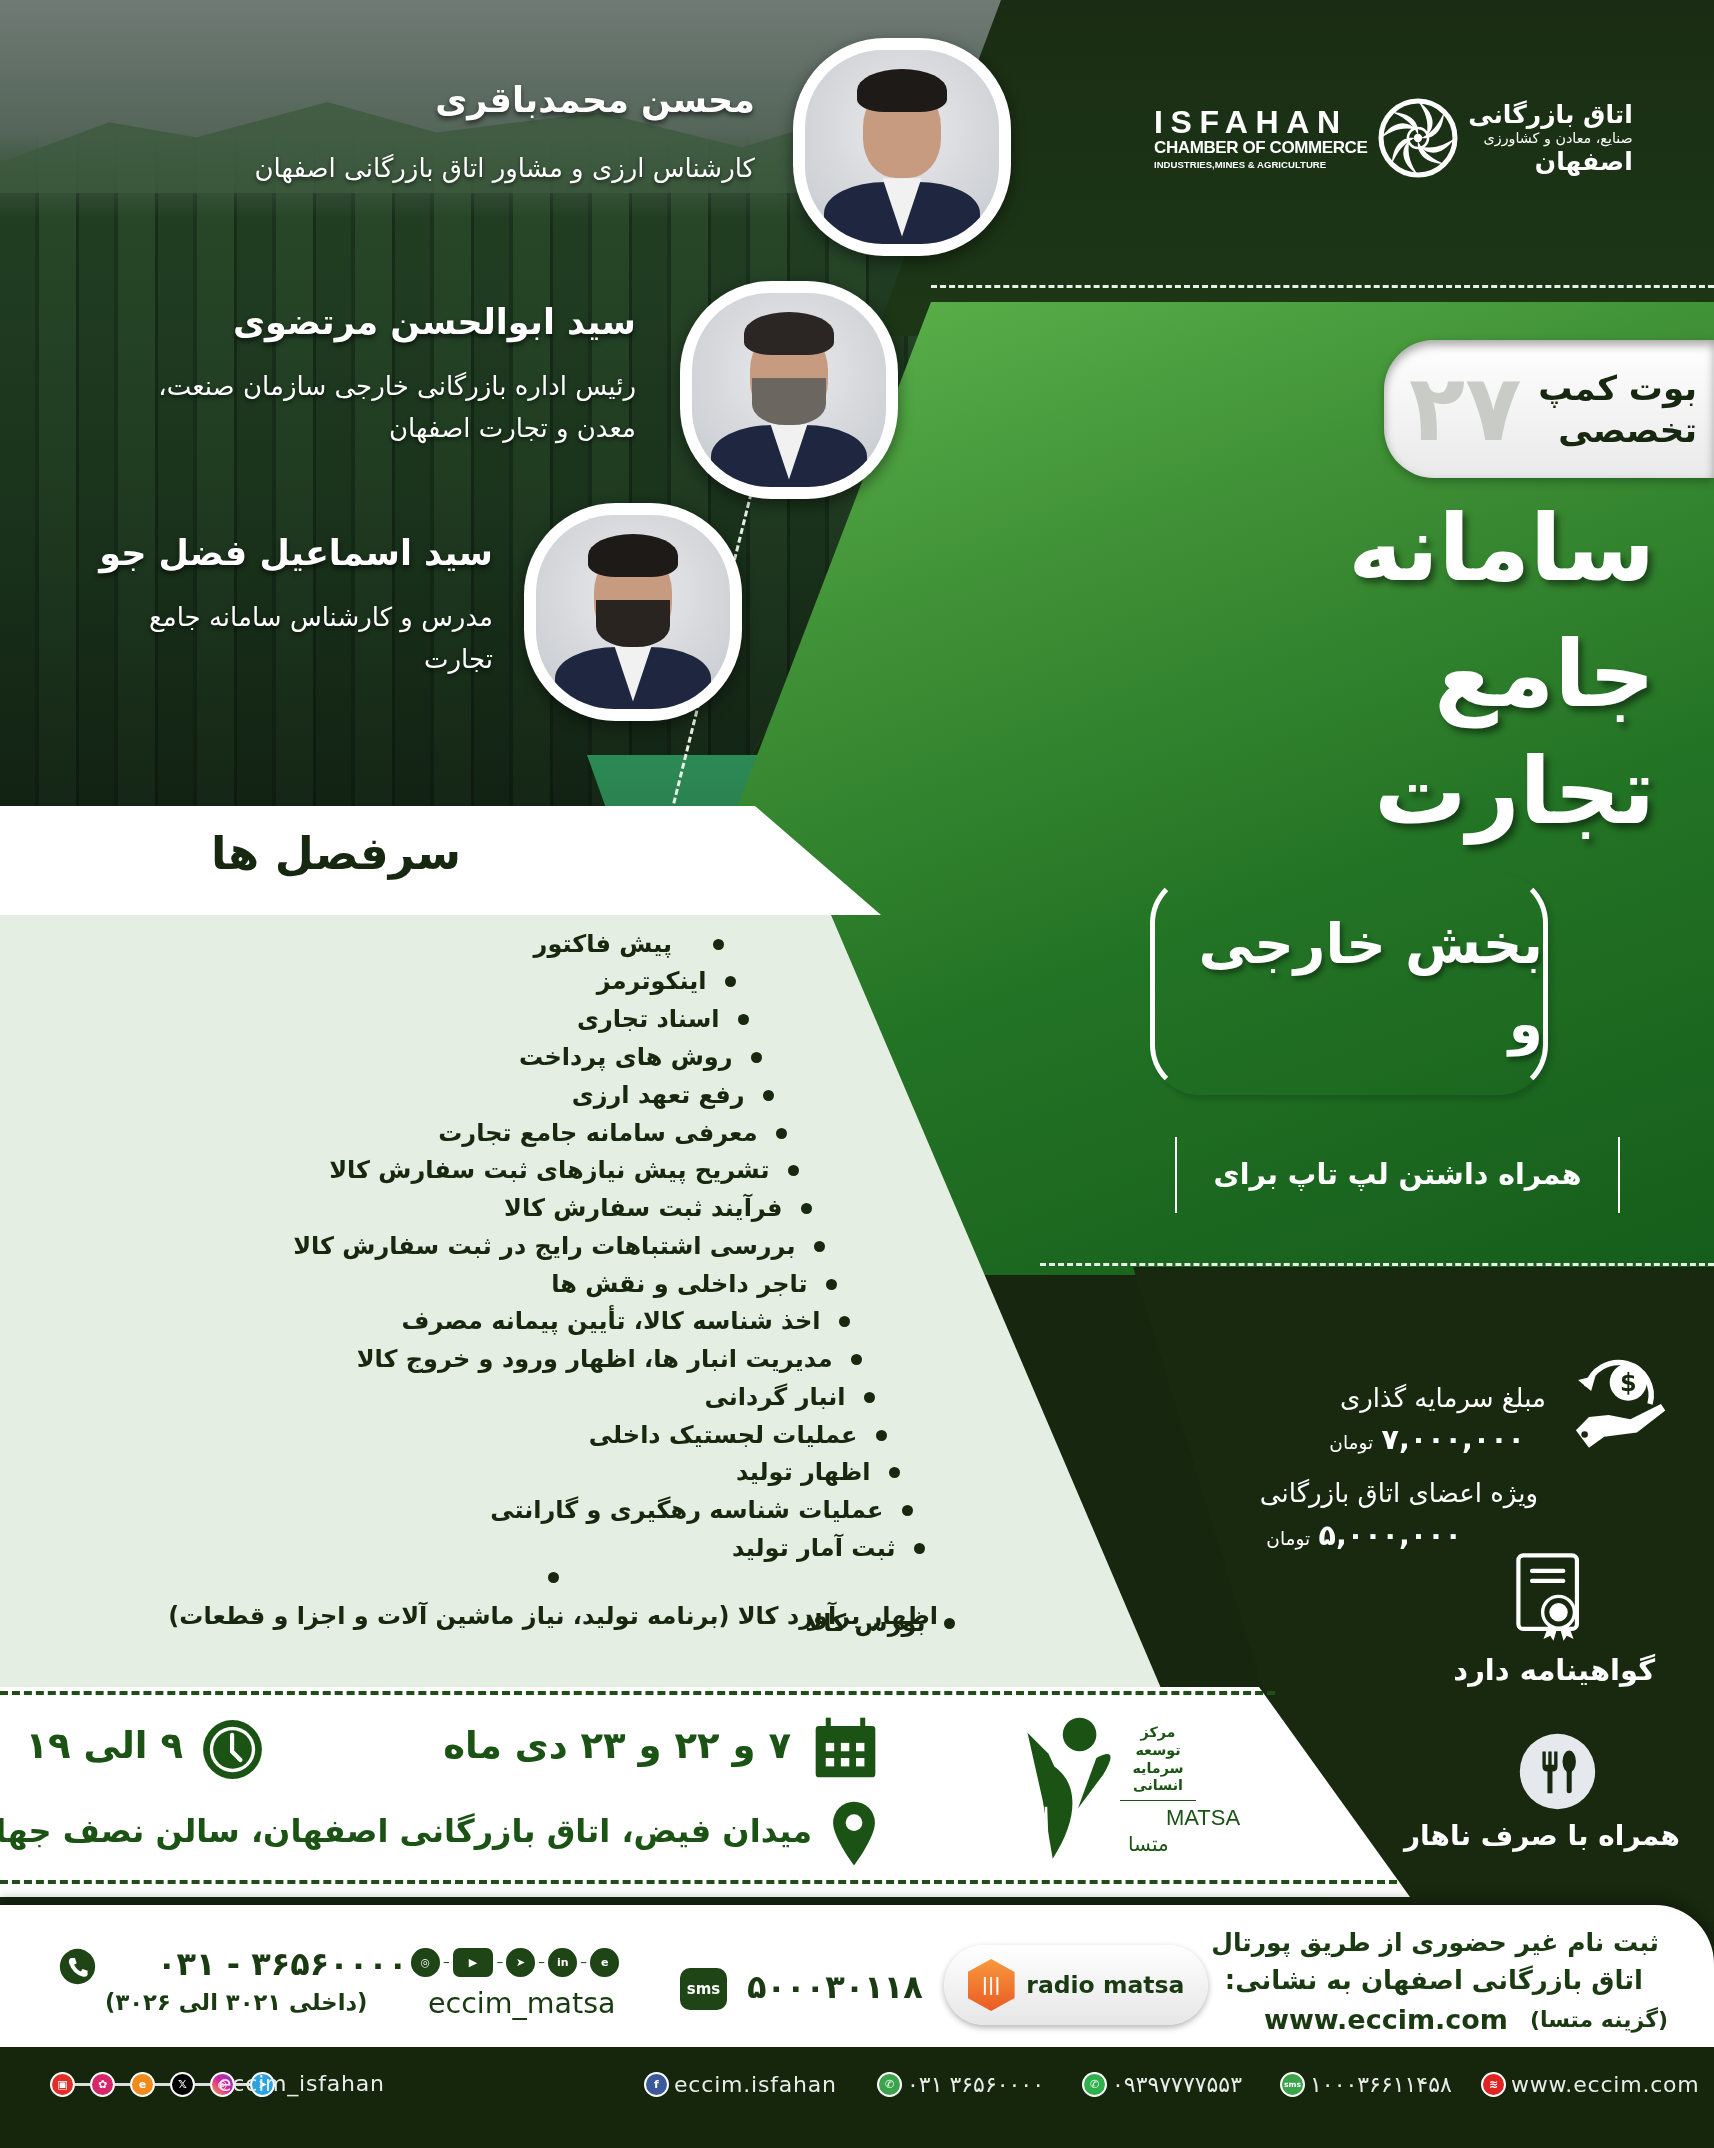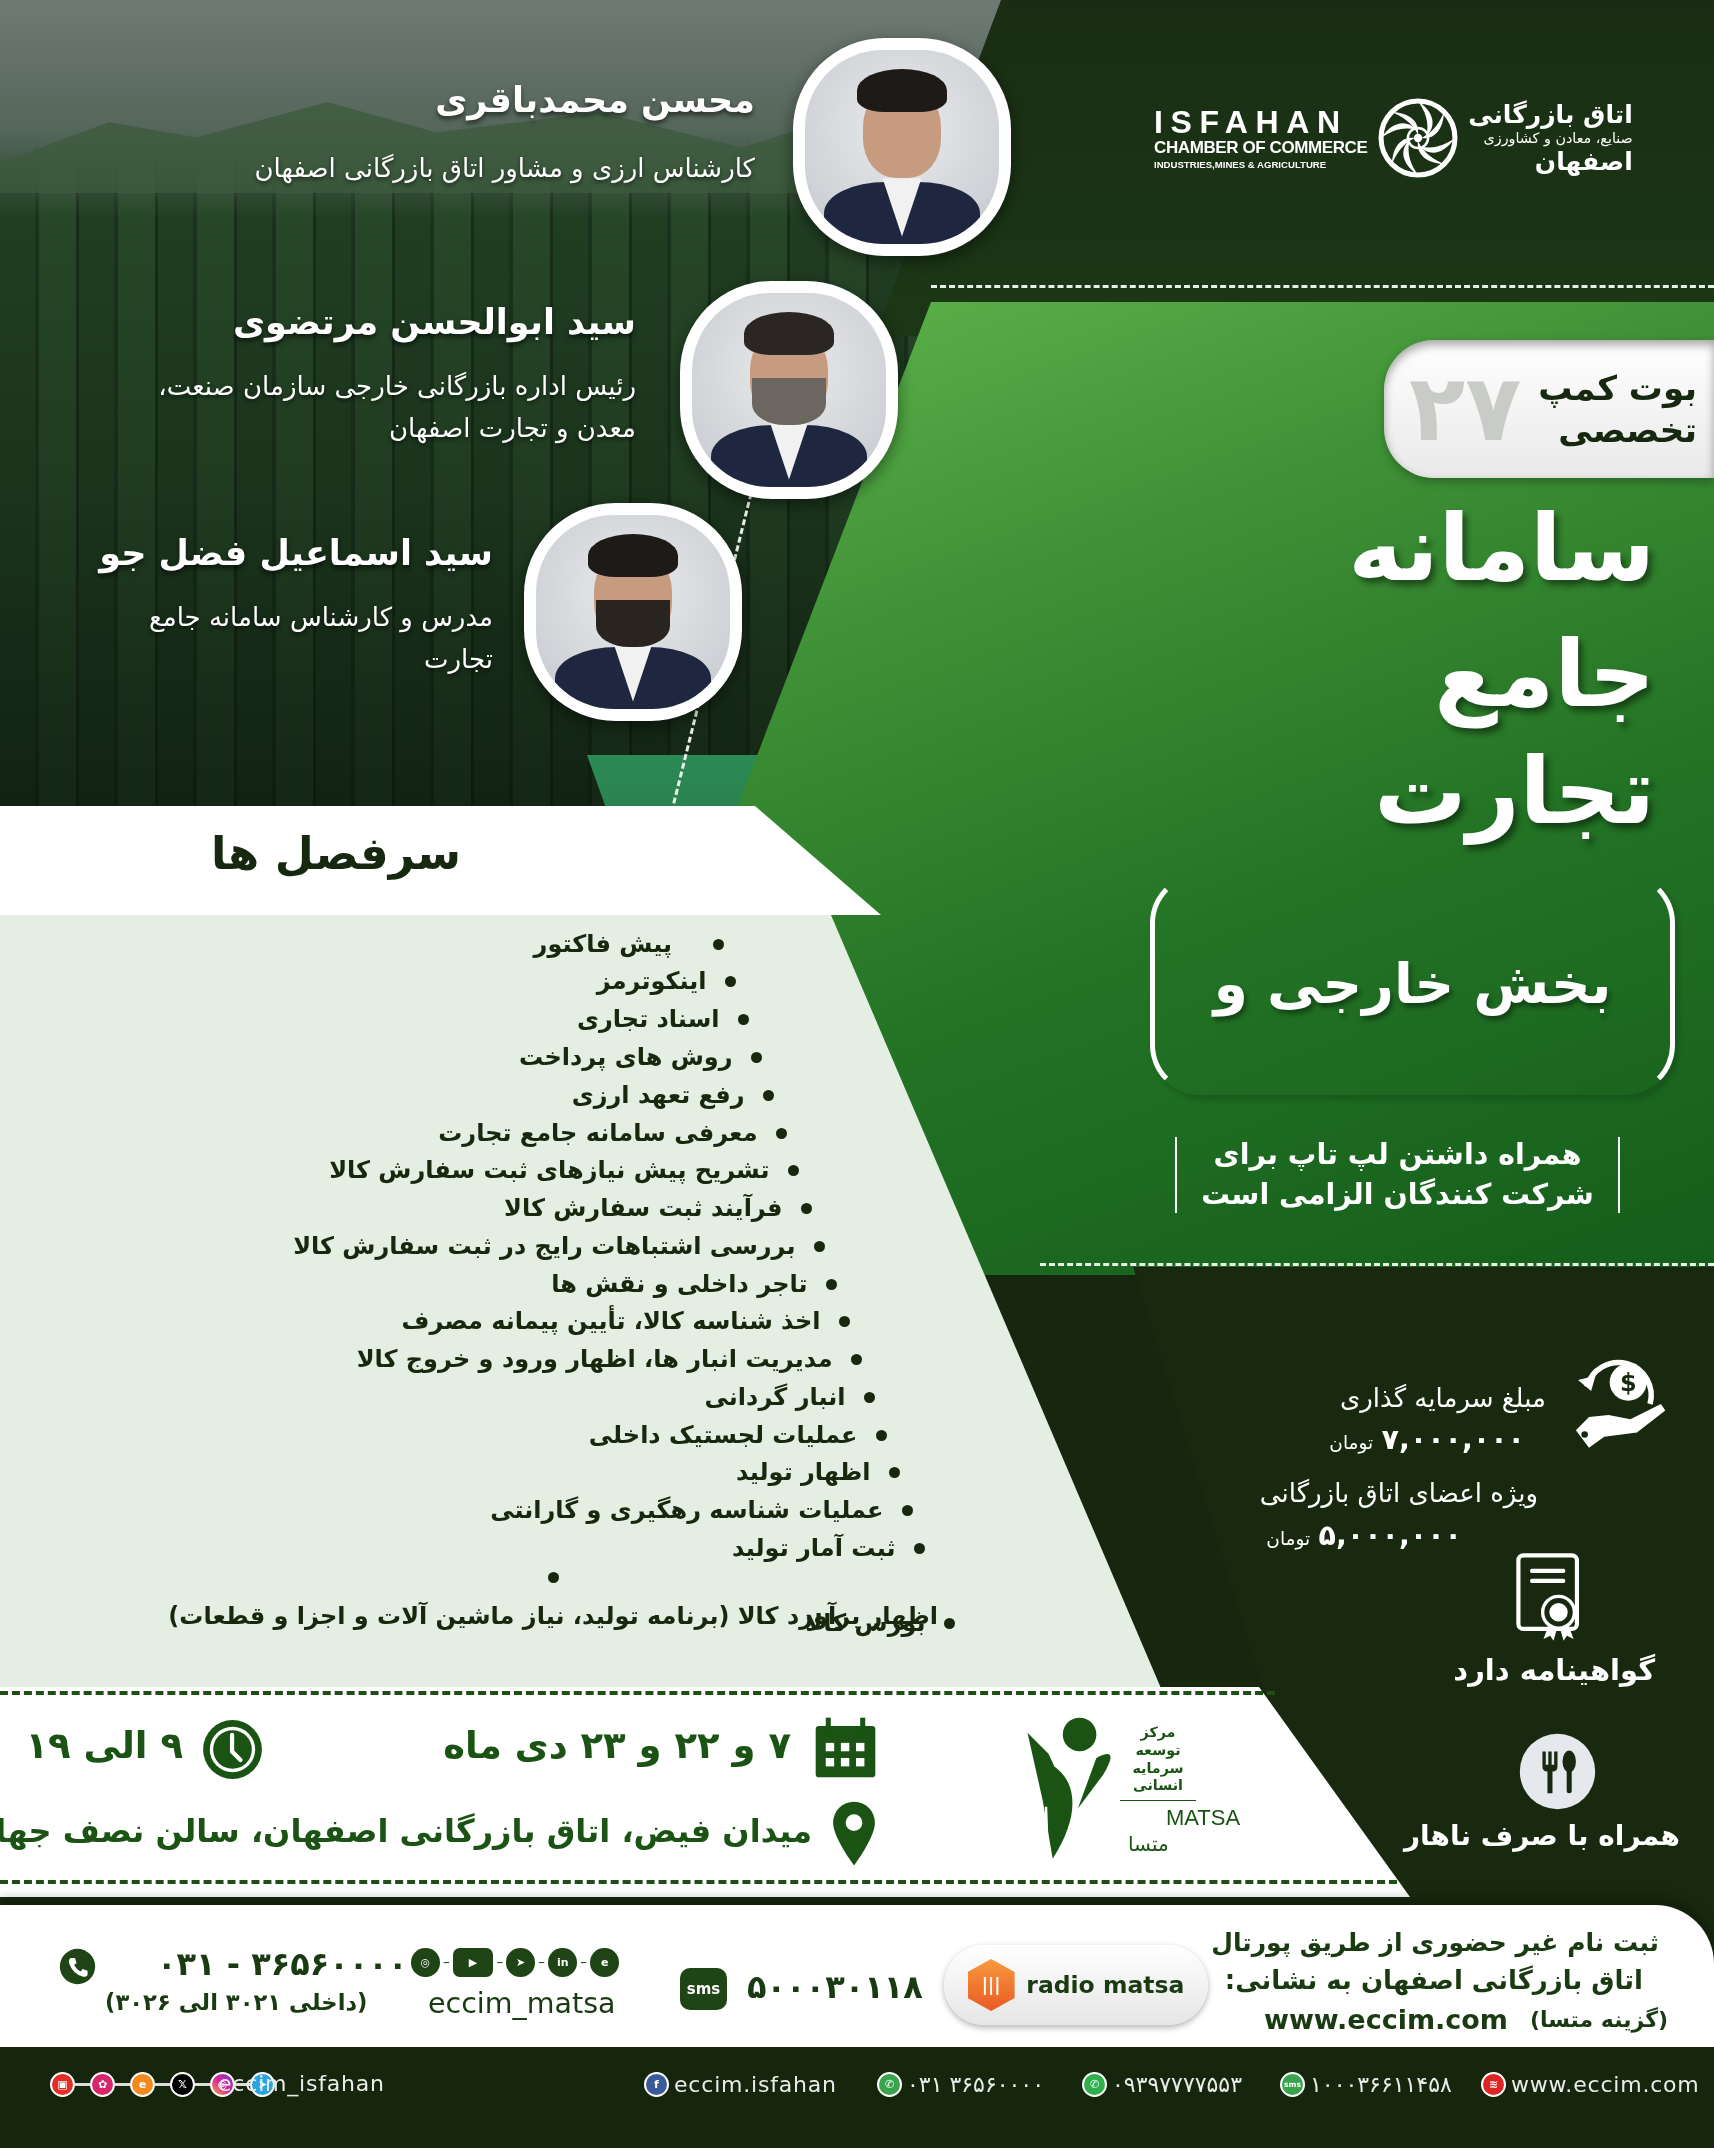--- a/index.html
+++ b/index.html
@@ -119,21 +119,21 @@
   }
   #bootcamp-badge .label { color: #16280f; font-weight: bold; font-size: 34px; line-height: 42px; text-align: right; }
   #bootcamp-badge .num { color: #c9cbc7; font-weight: bold; font-size: 92px; line-height: 1; font-family: "DejaVu Sans", sans-serif; }
 
   
   .main-title {
     position: absolute; right: 59px; font-size: 92px; font-weight: bold; color: #fff;
     letter-spacing: 5px; text-shadow: 4.2px 5px 6.7px rgba(0,0,0,.45); white-space: nowrap;
   }
   #section-box {
-    position: absolute; left: 1150px; top: 873px; width: 525px; height: 222px;
+    position: absolute; left: 1150px; top: 873px; width: 398px; height: 222px;
     border: 5px solid #fff; border-radius: 50px;
     border-top-color: transparent; border-bottom-color: transparent;
     box-shadow: 3.4px 4.2px 5px rgba(0,0,0,.15);
     display: flex; flex-direction: column; justify-content: center; align-items: center;
   }
   #section-box span { font-size: 55px; font-weight: bold; color: #fff; line-height: 80px; text-shadow: 2.5px 4.2px 5px rgba(0,0,0,.4); }
   #laptop-note {
     position: absolute; left: 1175px; top: 1137px; width: 445px; height: 76px;
     border-left: 2.5px solid #fff; border-right: 2.5px solid #fff;
     display: flex; flex-direction: column; align-items: center; justify-content: center;
@@ -293,21 +293,20 @@
 <div class="main-title" style="top:495px;">سامانه</div>
 <div class="main-title" style="top:621px;">جامع</div>
 <div class="main-title" style="top:738px;">تجارت</div>
 
 <div id="section-box">
   <span>بخش خارجی و</span>
 </div>
 
 <div id="laptop-note">
   <span>همراه داشتن لپ تاپ برای</span>
-  <span>شرکت کنندگان الزامی است</span>
 </div>
 
 <div id="info-dark"></div>
 <div id="dash-line-bottom"></div>
 
 <div id="syllabus-panel"></div>
 <div id="syllabus-header"></div>
 <div id="syllabus-title">سرفصل ها</div>
 
 <div class="topic" style="right:990px; top:930px;gap:41px;">

